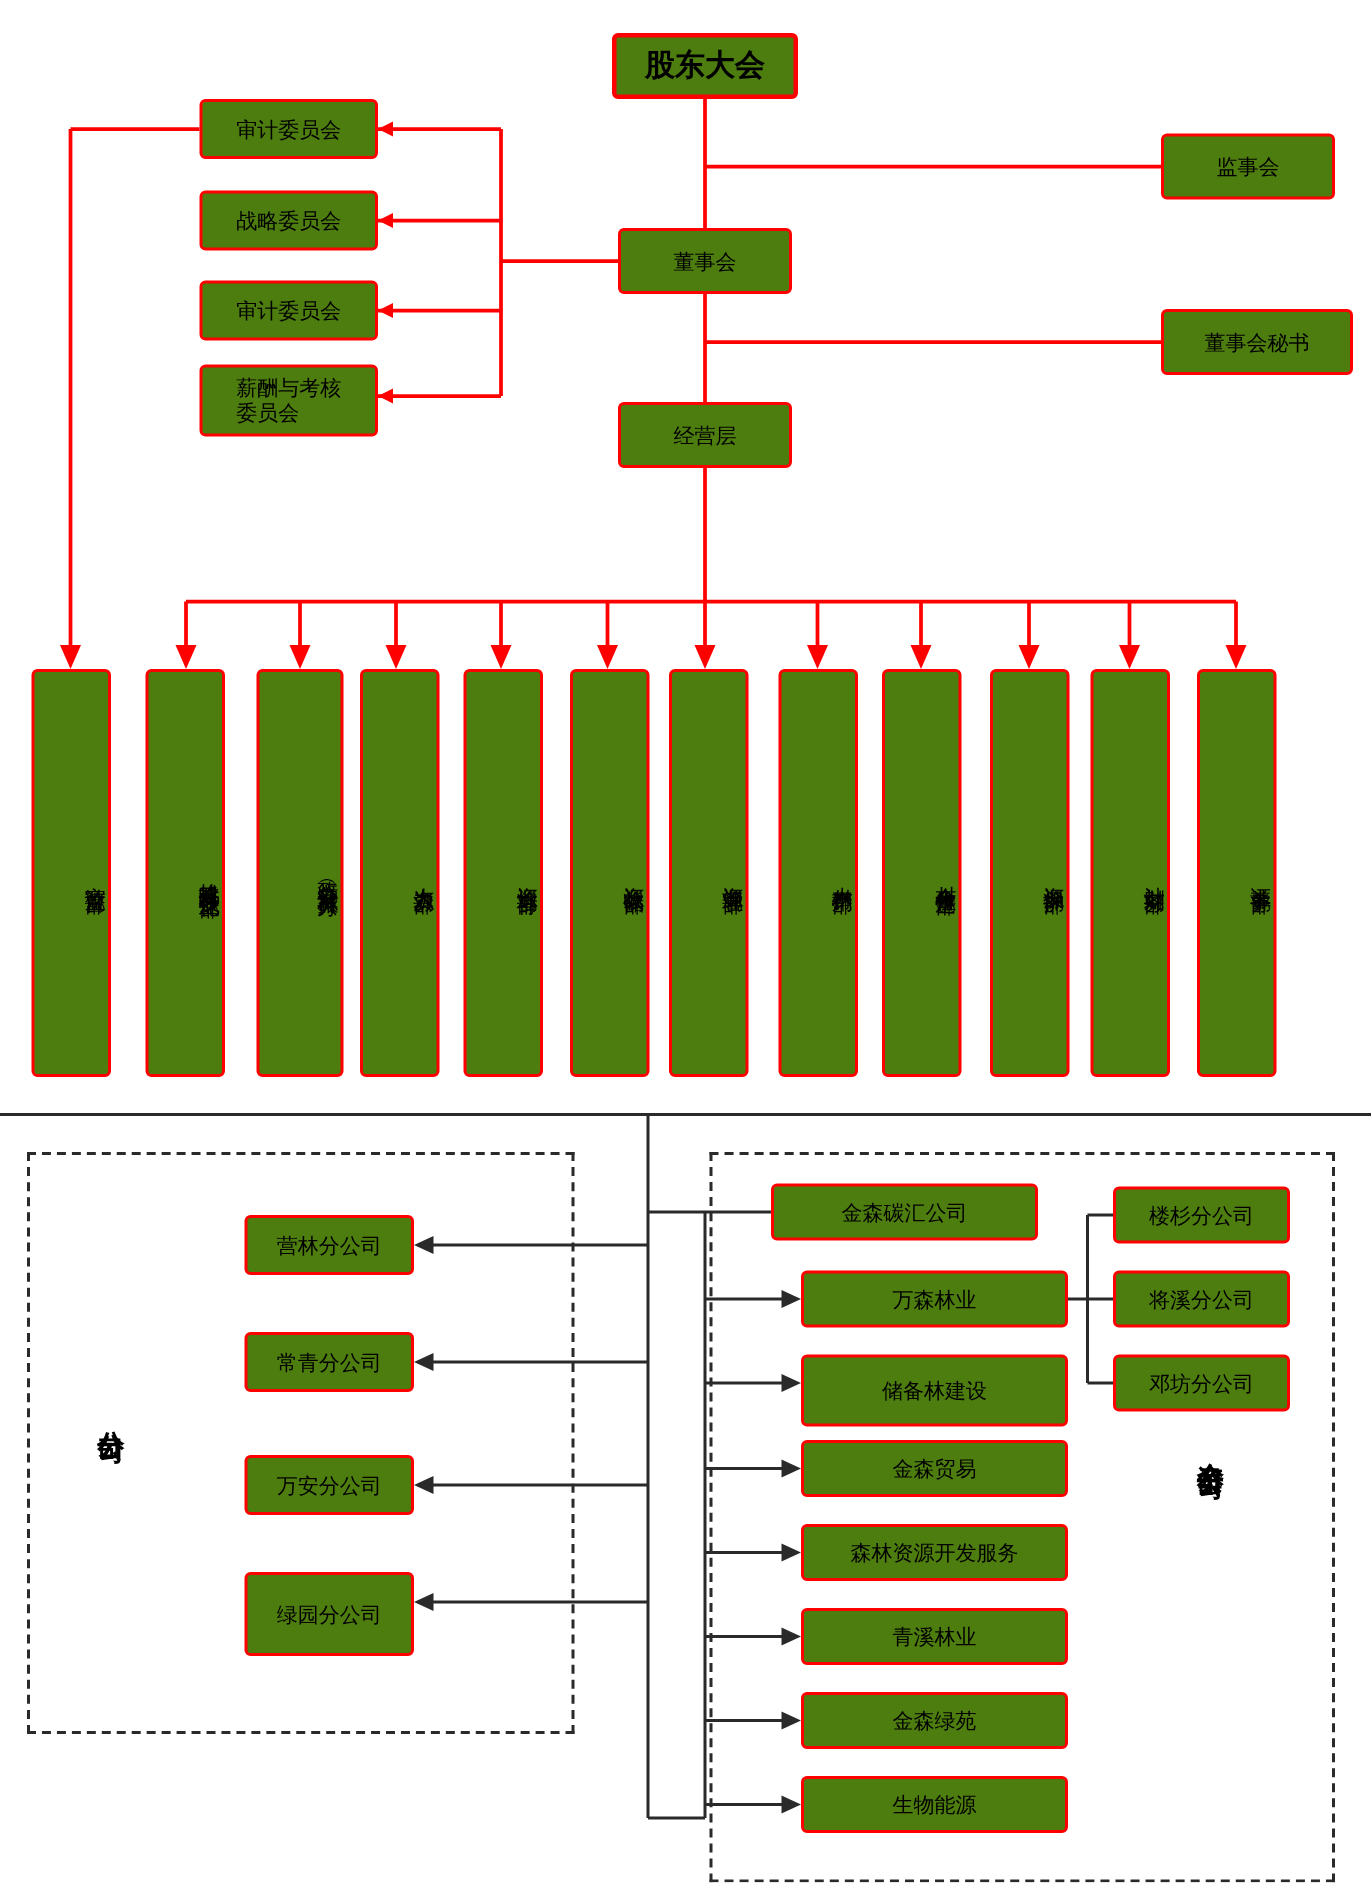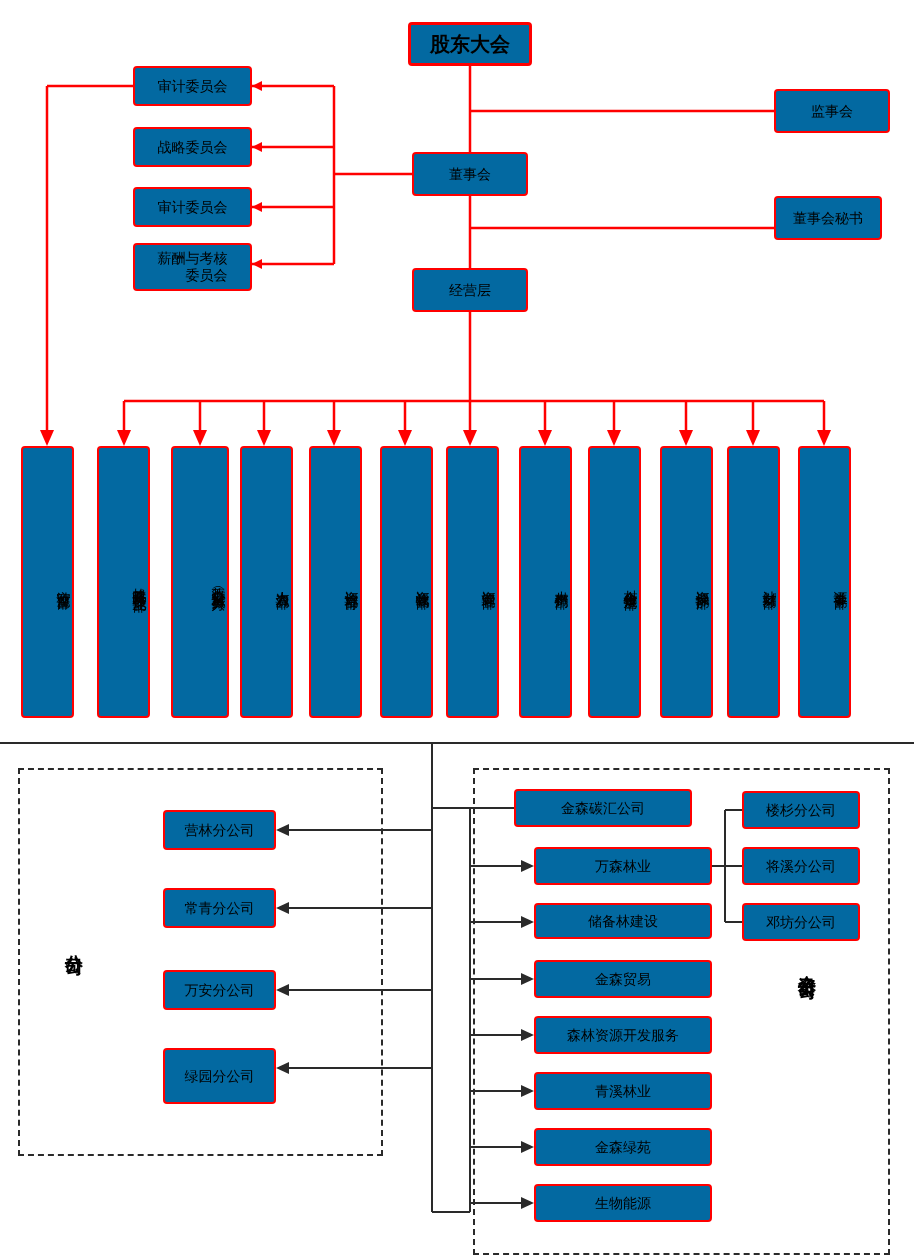--- a/index.html
+++ b/index.html
@@ -23,26 +23,26 @@
     top: 0;
     width: 914px;
     height: 1255px;
     pointer-events: none;
   }
   .node {
     position: absolute;
     box-sizing: border-box;
     border: 2px solid #ff0000;
     border-radius: 4px;
-    background: #0369a1;
+    background: #4d7c0f;
     color: #000000;
     display: flex;
     align-items: center;
     justify-content: center;
-    text-align: right;
+    text-align: left;
     font-size: 14px;
     line-height: 1.2;
     z-index: 3;
   }
   .node.top {
     font-size: 20px;
     font-weight: bold;
     border-width: 3px;
   }
   .node.vert {
@@ -188,21 +188,21 @@
   </div>
 
   <div class="node" style="left:412px; top:152px; width:116px; height:44px;">
     <span>董事会</span>
   </div>
 
   <div class="node" style="left:774px; top:89px; width:116px; height:44px;">
     <span>监事会</span>
   </div>
 
-  <div class="node" style="left:774px; top:196px; width:108px; height:44px;">
+  <div class="node" style="left:774px; top:206px; width:128px; height:44px;">
     <span>董事会秘书</span>
   </div>
 
   <div class="node" style="left:133px; top:66px; width:119px; height:40px;">
     <span>审计委员会</span>
   </div>
 
   <div class="node" style="left:412px; top:268px; width:116px; height:44px;">
     <span>经营层</span>
   </div>
@@ -278,21 +278,21 @@
   <div class="node" style="left:163px; top:1048px; width:113px; height:56px;">
     <span>绿园分公司</span>
   </div>
 
   <div class="node" style="left:514px; top:789px; width:178px; height:38px;">
     <span>金森碳汇公司</span>
   </div>
   <div class="node" style="left:534px; top:847px; width:178px; height:38px;">
     <span>万森林业</span>
   </div>
-  <div class="node" style="left:534px; top:903px; width:178px; height:36px;">
+  <div class="node" style="left:534px; top:903px; width:178px; height:48px;">
     <span>储备林建设</span>
   </div>
   <div class="node" style="left:534px; top:960px; width:178px; height:38px;">
     <span>金森贸易</span>
   </div>
   <div class="node" style="left:534px; top:1016px; width:178px; height:38px;">
     <span>森林资源开发服务</span>
   </div>
   <div class="node" style="left:534px; top:1072px; width:178px; height:38px;">
     <span>青溪林业</span>

